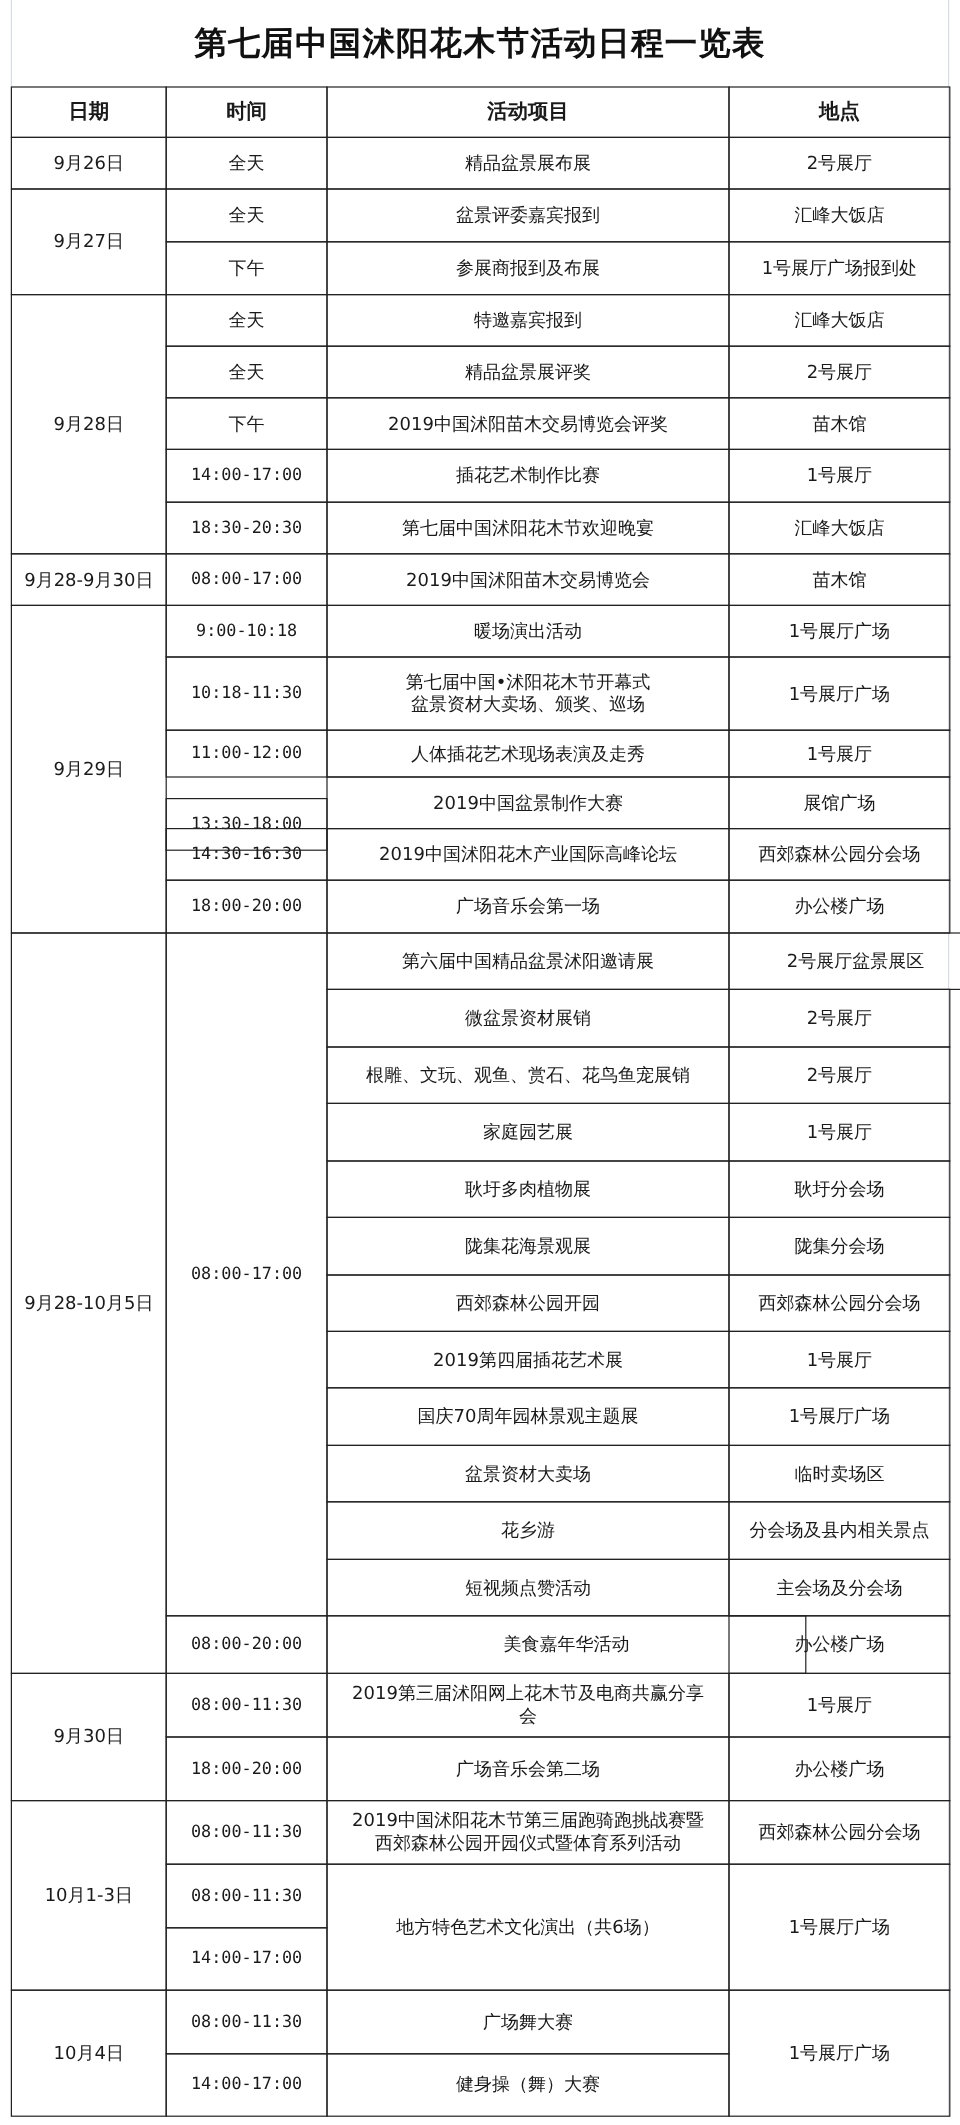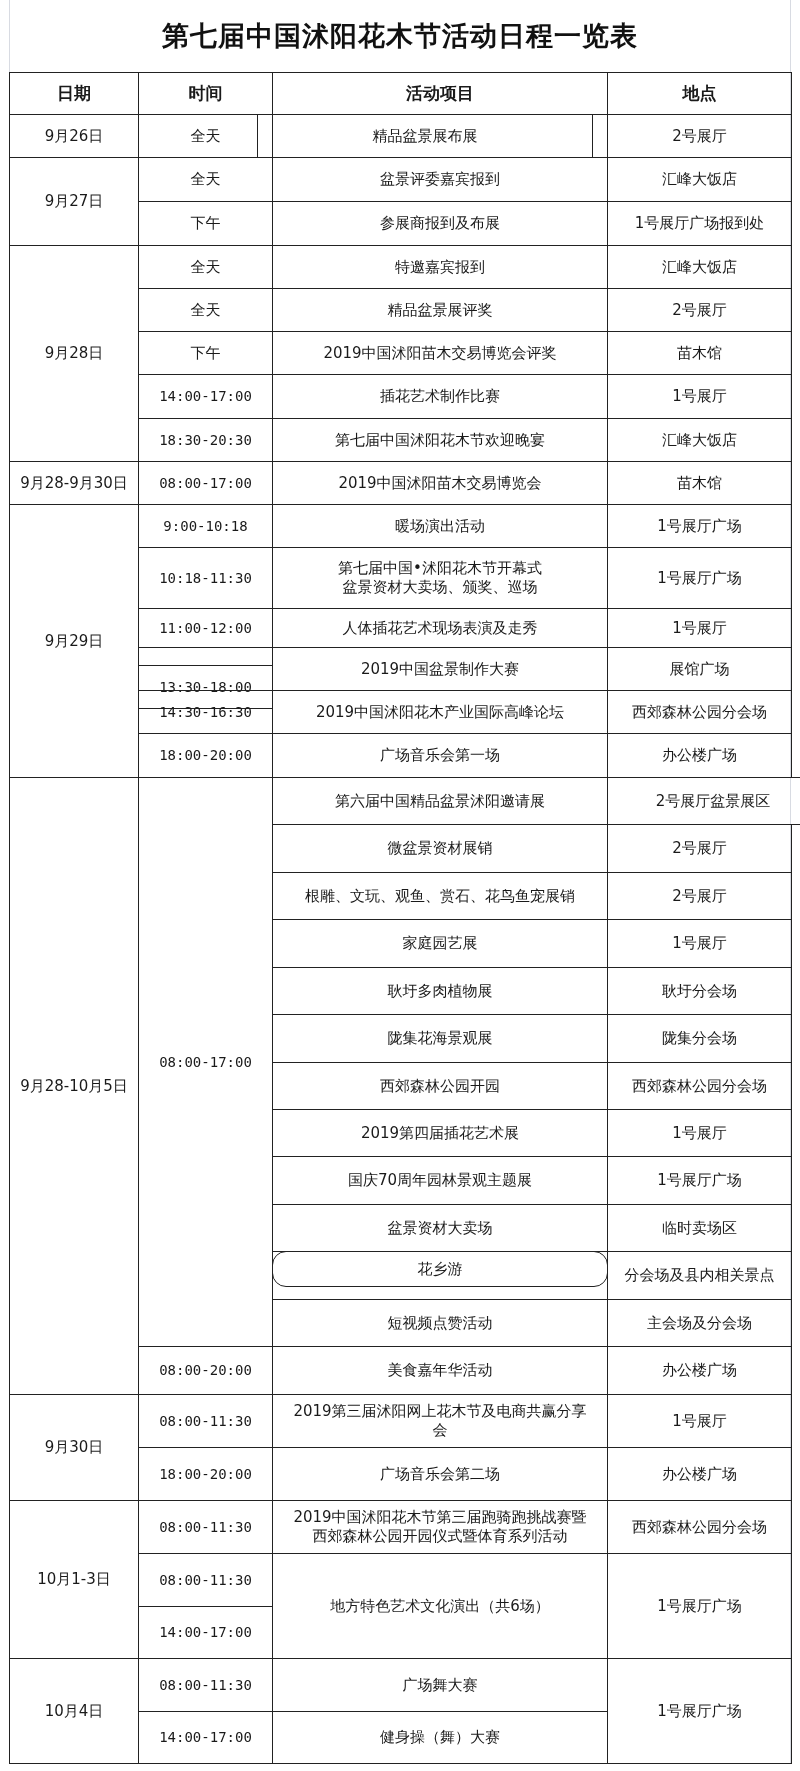--- a/index.html
+++ b/index.html
@@ -39,21 +39,21 @@
     </div>
     <div class="cell hdr" style="left: 607px; top: 72px; width: 185px; height: 43px;">
       <span class="t">地点</span>
     </div>
     <div class="cell" style="left: 9px; top: 114px; width: 130px; height: 44px;">
       <span class="t">9月26日</span>
     </div>
     <div class="cell" style="left: 138px; top: 114px; width: 135px; height: 44px;">
       <span class="t">全天</span>
     </div>
-    <div class="cell" style="left: 257px; top: 114px; width: 336px; height: 44px;">
+    <div class="cell" style="left: 272px; top: 114px; width: 336px; height: 44px;">
       <span class="t">精品盆景展布展</span>
     </div>
     <div class="cell" style="left: 607px; top: 114px; width: 185px; height: 44px;">
       <span class="t">2号展厅</span>
     </div>
     <div class="cell" style="left: 9px; top: 157px; width: 130px; height: 89px;">
       <span class="t">9月27日</span>
     </div>
     <div class="cell" style="left: 138px; top: 157px; width: 135px; height: 45px;">
       <span class="t">全天</span>
@@ -250,36 +250,36 @@
     </div>
     <div class="cell" style="left: 607px; top: 1156px; width: 185px; height: 49px;">
       <span class="t">1号展厅广场</span>
     </div>
     <div class="cell" style="left: 272px; top: 1204px; width: 336px; height: 48px;">
       <span class="t">盆景资材大卖场</span>
     </div>
     <div class="cell" style="left: 607px; top: 1204px; width: 185px; height: 48px;">
       <span class="t">临时卖场区</span>
     </div>
-    <div class="cell" style="left: 272px; top: 1251px; width: 336px; height: 36px; border-radius: 14px;">
+    <div class="cell" style="left: 272px; top: 1251px; width: 336px; height: 49px;">
       <span class="t">花乡游</span>
     </div>
     <div class="cell" style="left: 607px; top: 1251px; width: 185px; height: 49px;">
       <span class="t">分会场及县内相关景点</span>
     </div>
     <div class="cell" style="left: 607px; top: 1299px; width: 185px; height: 48px;">
       <span class="t">主会场及分会场</span>
     </div>
     <div class="cell" style="left: 272px; top: 1299px; width: 336px; height: 48px;">
       <span class="t">短视频点赞活动</span>
     </div>
     <div class="cell mono" style="left: 138px; top: 1346px; width: 135px; height: 49px;">
       <span class="t">08:00-20:00</span>
     </div>
-    <div class="cell" style="left: 272px; top: 1346px; width: 336px; height: 49px;">
+    <div class="cell" style="left: 272px; top: 1346px; width: 400px; height: 49px;">
       <span class="t">美食嘉年华活动</span>
     </div>
     <div class="cell" style="left: 607px; top: 1346px; width: 185px; height: 49px;">
       <span class="t">办公楼广场</span>
     </div>
     <div class="cell" style="left: 9px; top: 1394px; width: 130px; height: 107px;">
       <span class="t">9月30日</span>
     </div>
     <div class="cell mono" style="left: 138px; top: 1394px; width: 135px; height: 54px;">
       <span class="t">08:00-11:30</span>

